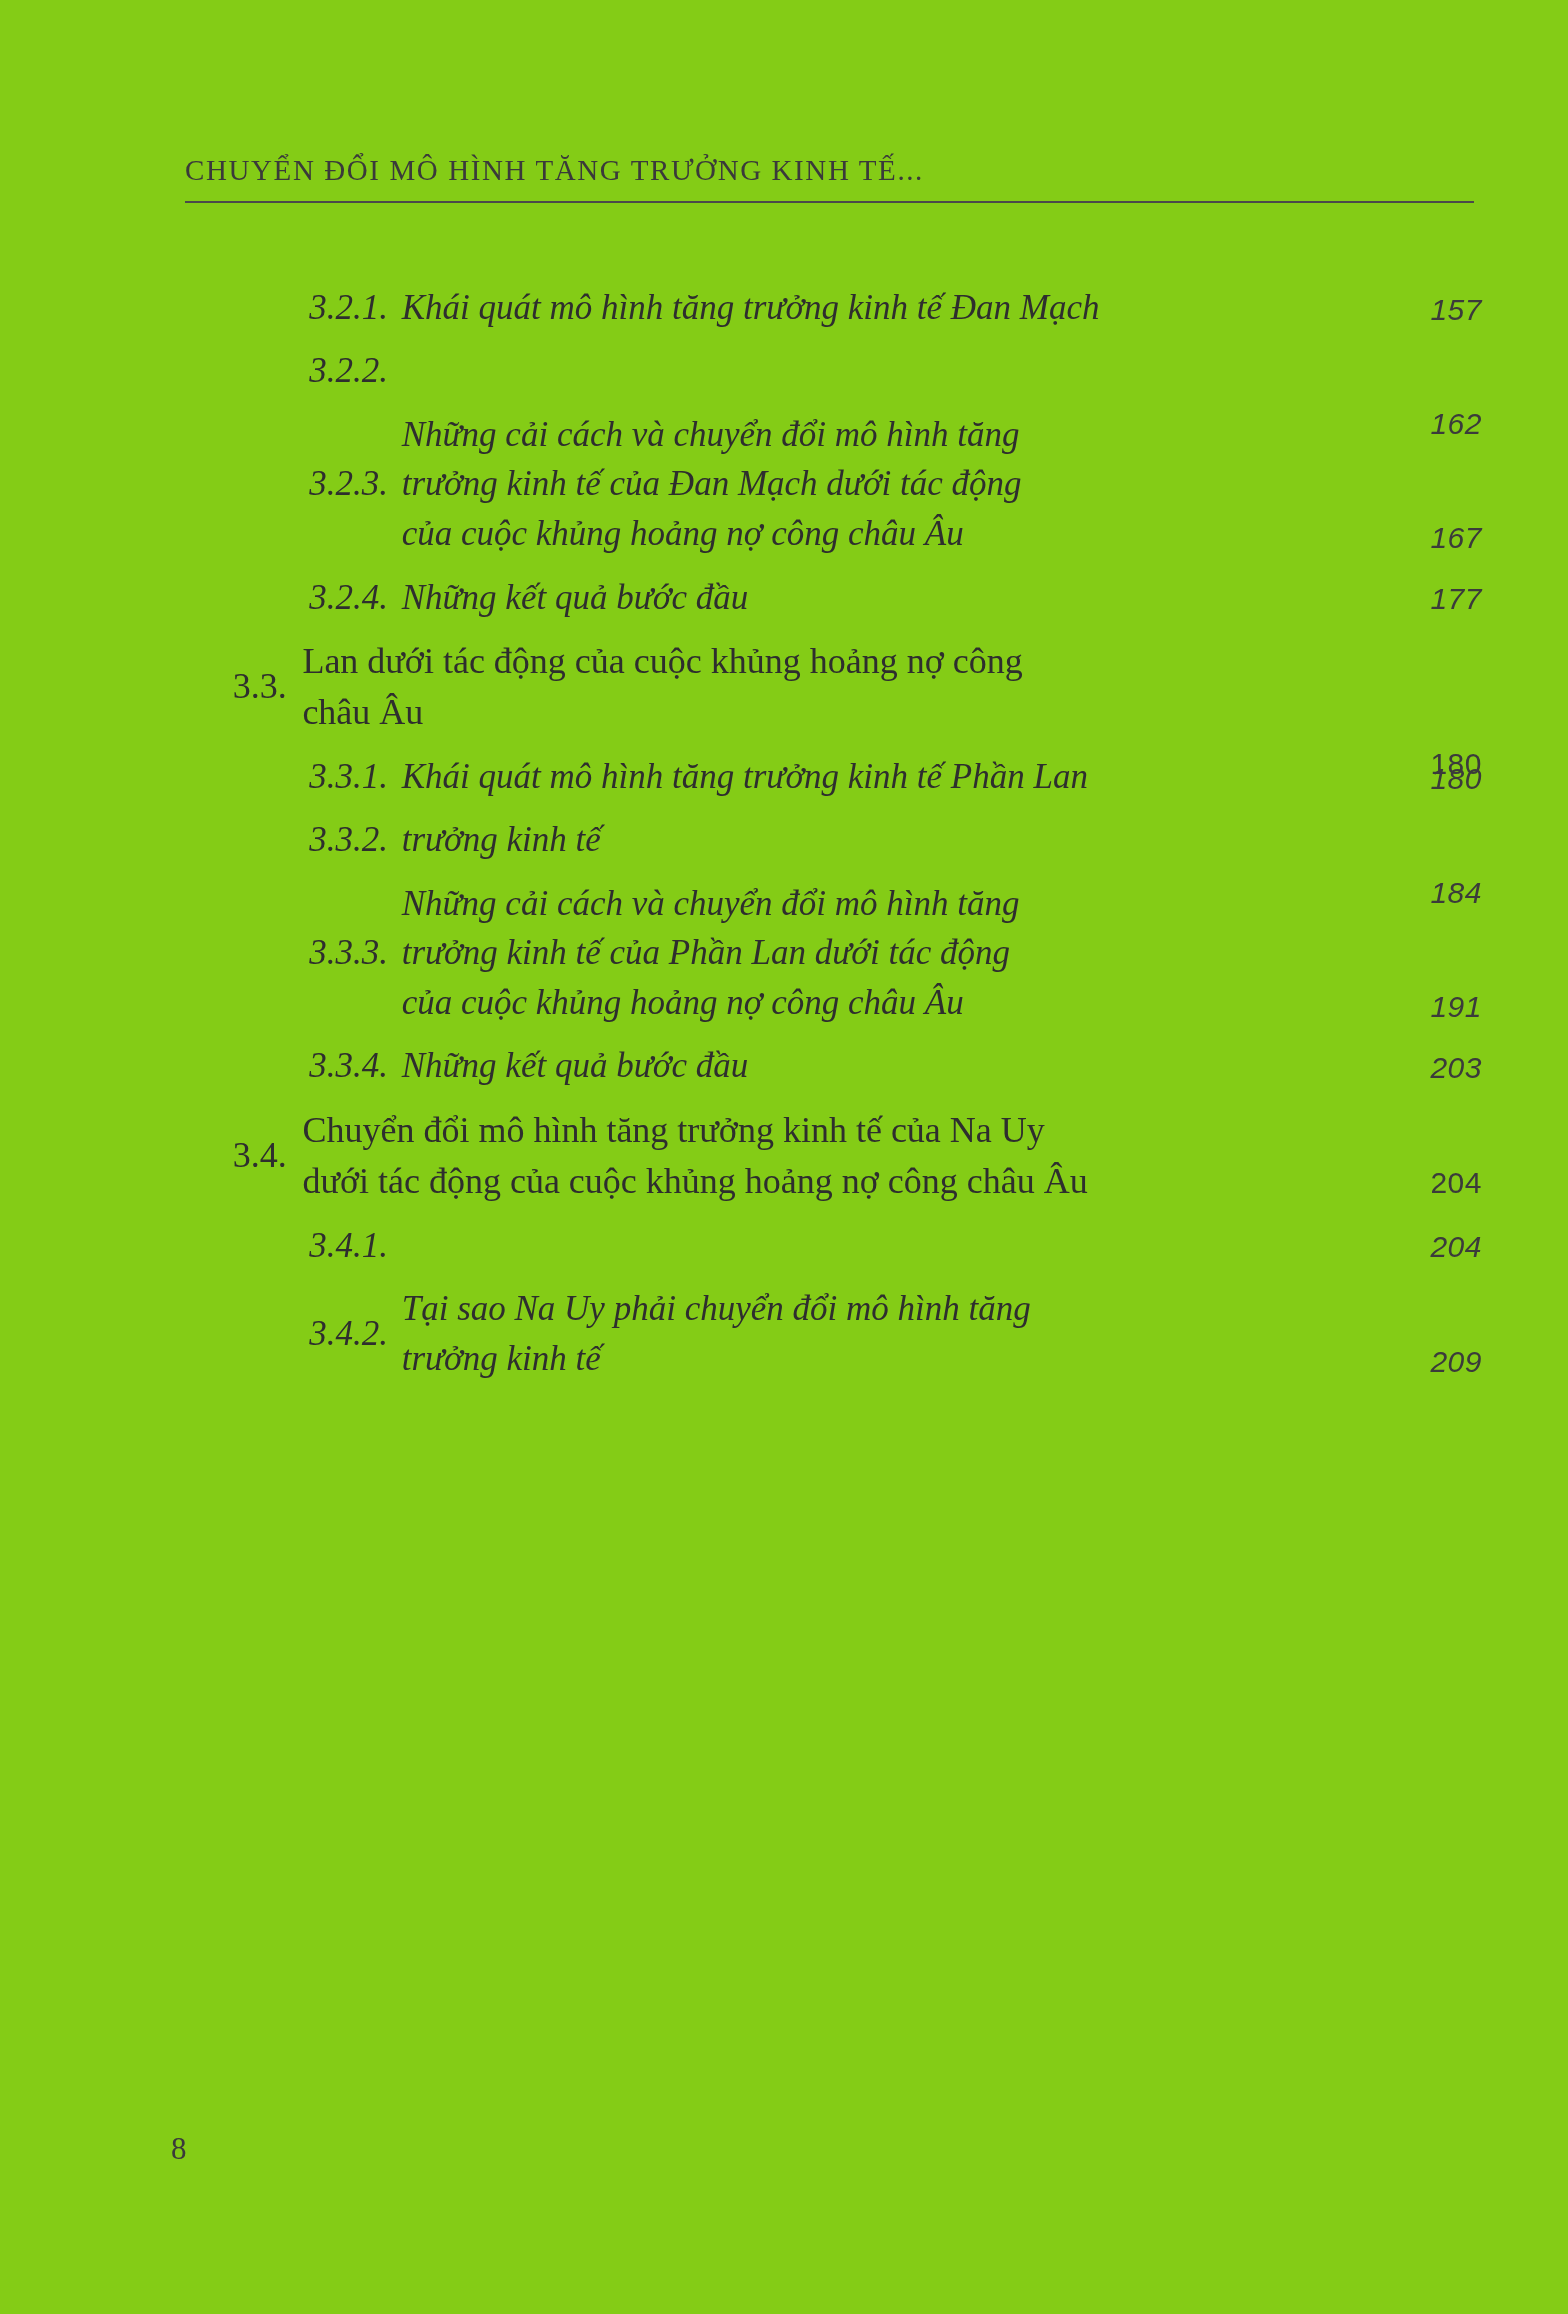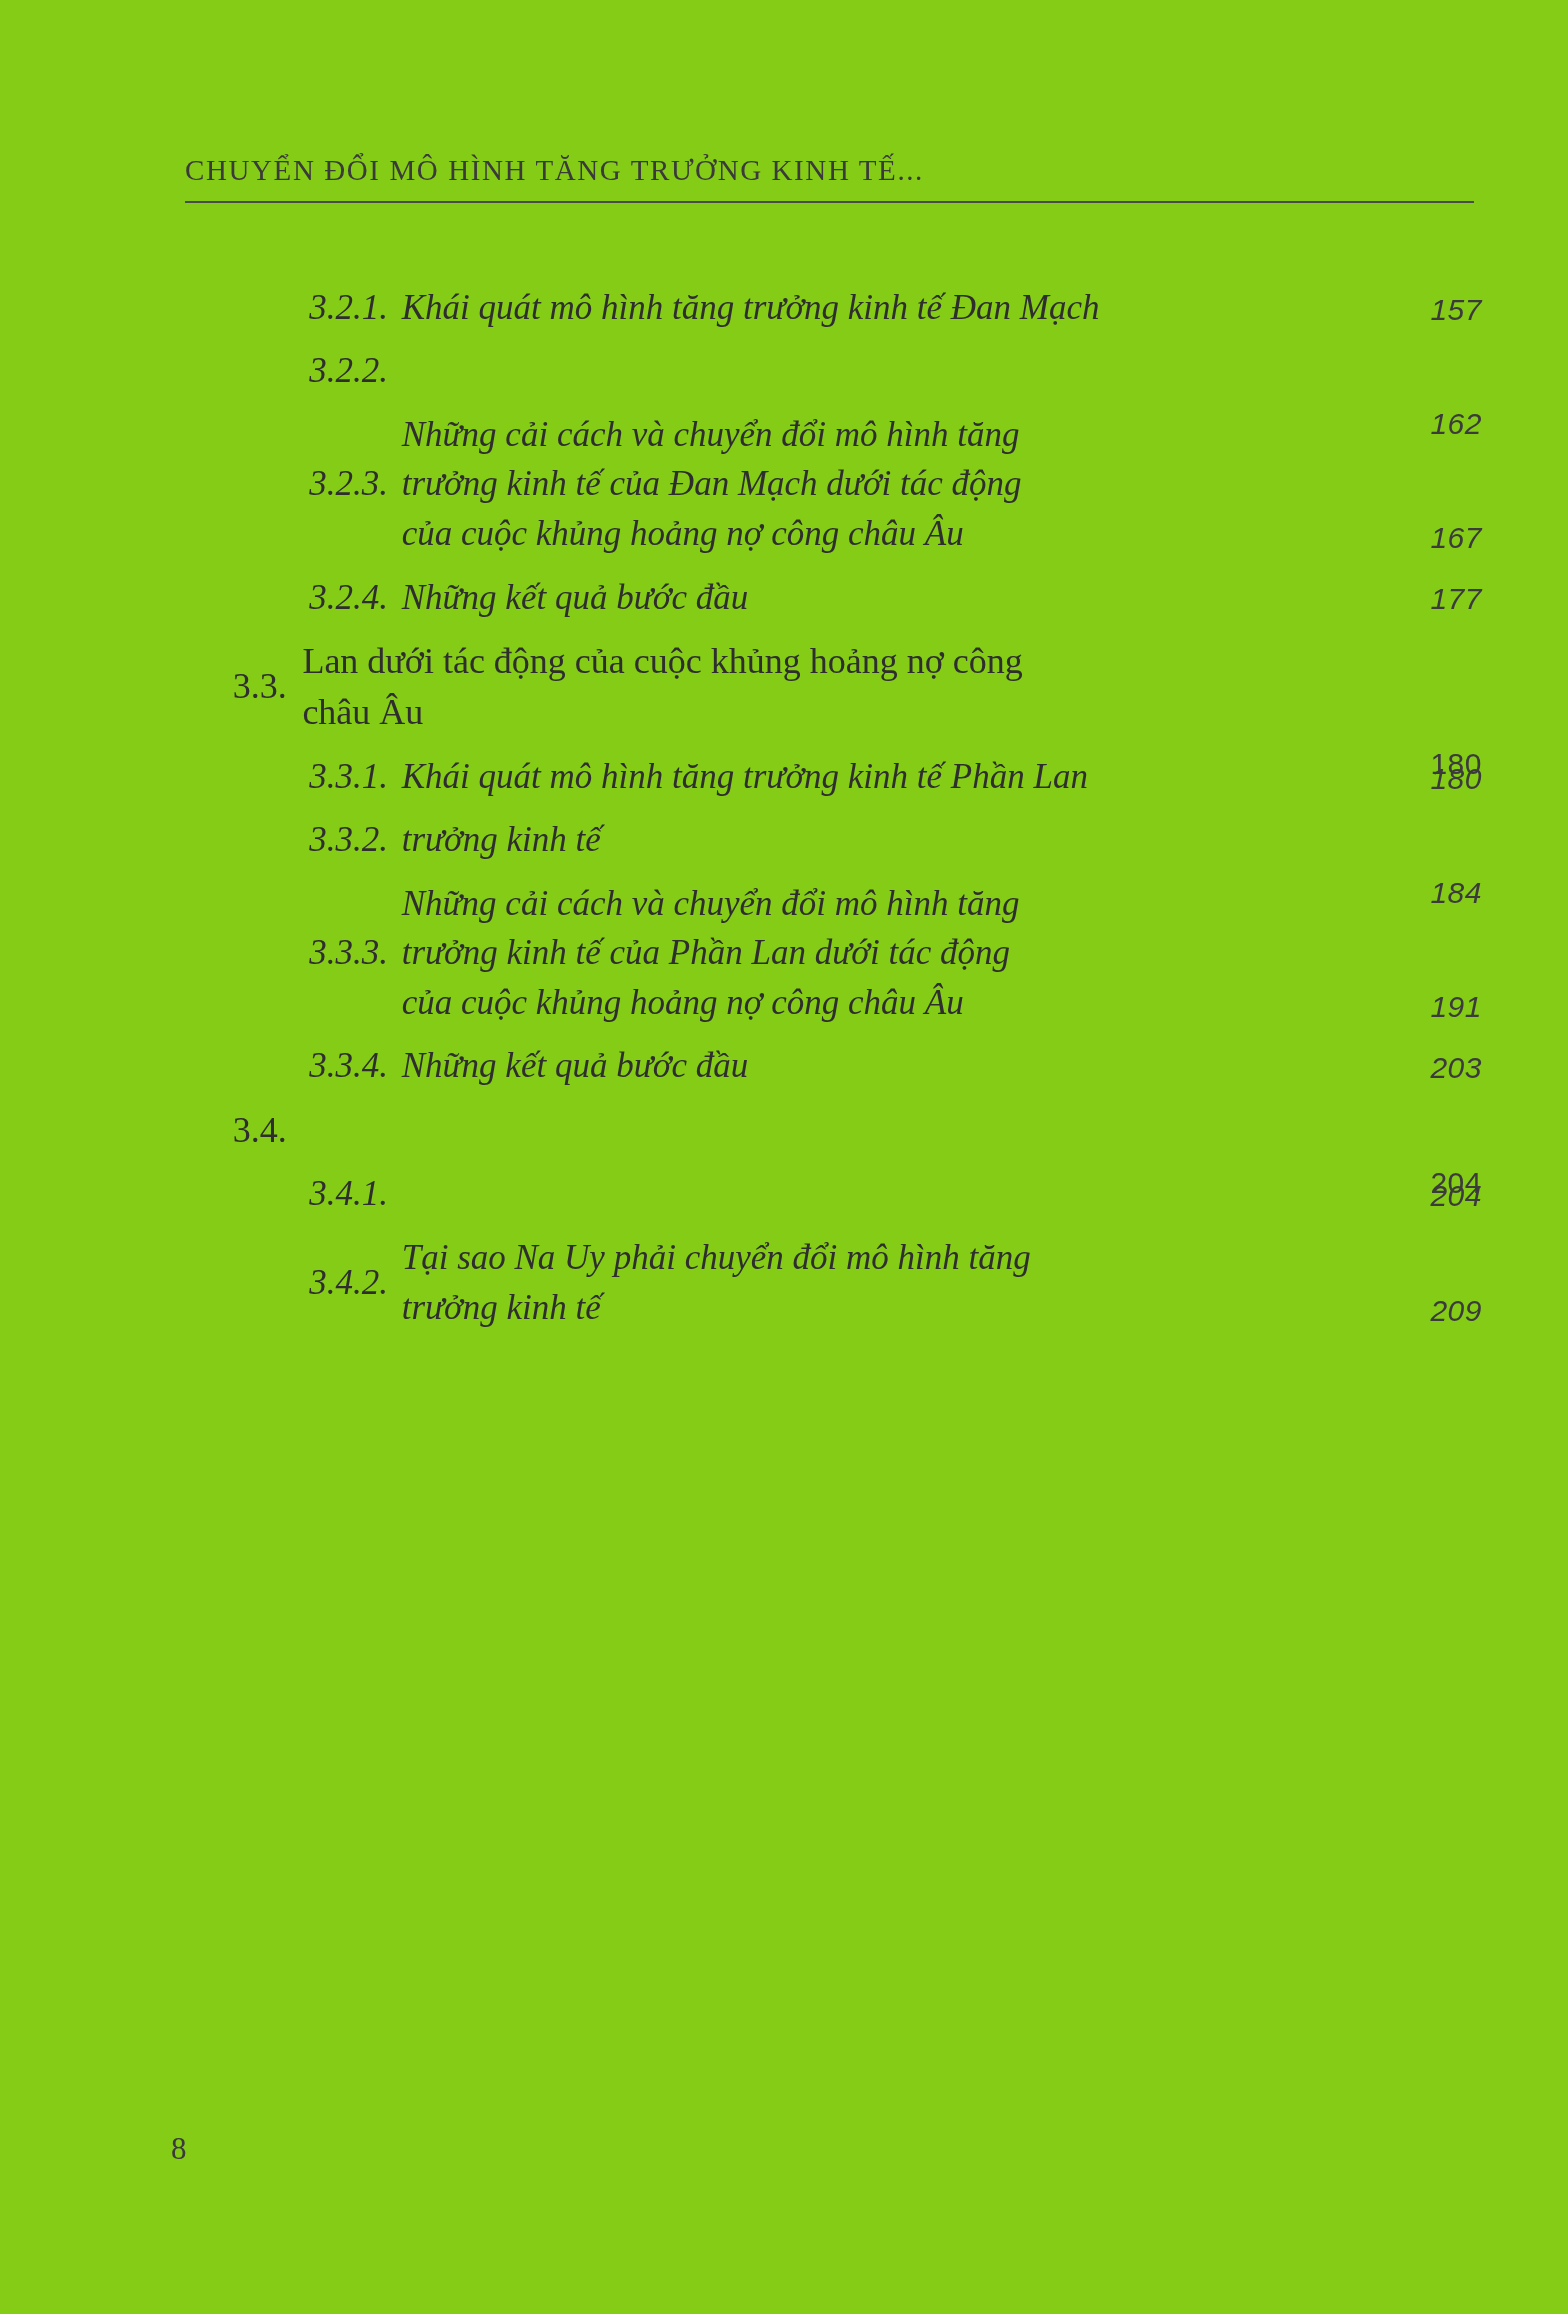--- a/index.html
+++ b/index.html
@@ -213,20 +213,24 @@
           <div class="toc-num">3.3.4.</div>
           <div class="toc-text">
             <span class="line">Những kết quả bước đầu</span>
           </div>
         </div>
         <div class="toc-page pg-top">203</div>
       </div>
       <div class="toc-entry lvl2">
         <div class="toc-row">
           <div class="toc-num">3.4.</div>
+          <div class="toc-text">
+            <span class="line">Chuyển đổi mô hình tăng trưởng kinh tế của Na Uy</span>
+            <span class="line">dưới tác động của cuộc khủng hoảng nợ công châu Âu</span>
+          </div>
         </div>
         <div class="toc-page pg-mid">204</div>
       </div>
       <div class="toc-entry lvl3">
         <div class="toc-row">
           <div class="toc-num">3.4.1.</div>
         </div>
         <div class="toc-page pg-top">204</div>
       </div>
       <div class="toc-entry lvl3">

